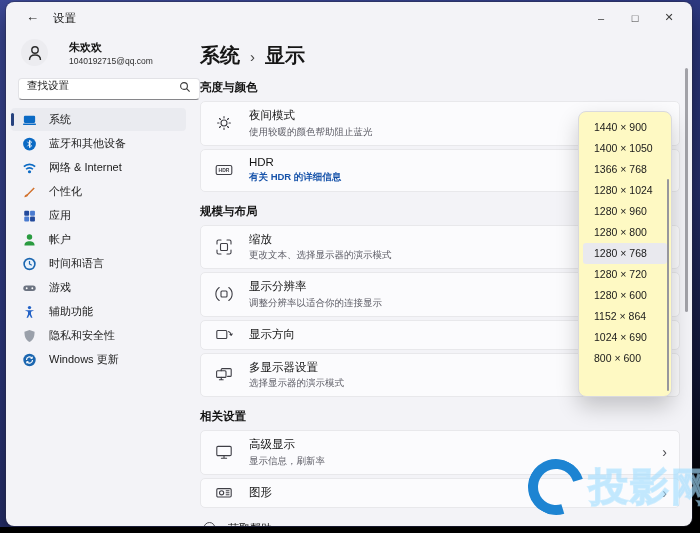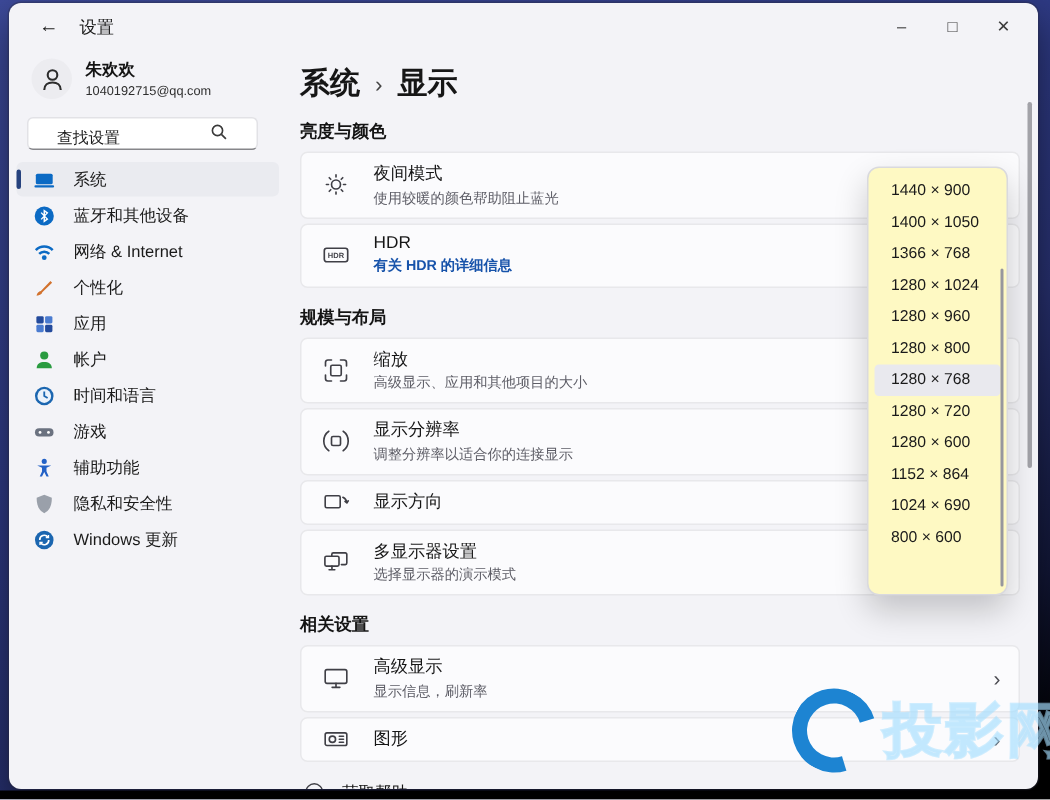--- a/index.html
+++ b/index.html
@@ -14,28 +14,28 @@
   
   .titlebar { position:absolute; top:0; left:0; right:0; height:32px; }
   .back { position:absolute; left:20px; top:7px; font-size:13px; color:#1a1a1a; cursor:pointer; }
   .win-title { position:absolute; left:47px; top:9px; font-size:11.5px; color:#1a1a1a; }
   .controls { position:absolute; right:6px; top:1px; display:flex; }
   .controls span { width:34px; height:29px; display:flex; align-items:center; justify-content:center;
     font-size:11px; color:#3c3c3c; }
 
   
   .sidebar { position:absolute; left:0; top:32px; width:188px; }
-  .user { display:flex; align-items:flex-start; gap:9px; padding:5px 0 10px 15px; }
+  .user { display:flex; align-items:center; gap:21px; padding:5px 0 10px 15px; }
   .avatar { width:27px; height:27px; border-radius:50%; background:#ececf0; display:flex;
     align-items:center; justify-content:center; }
   .uname { font-size:11px; font-weight:700; color:#141414; }
   .uemail { font-size:8.5px; color:#2e2e2e; margin-top:1px; }
-  .searchbox { margin:2px 0 8px 12px; width:154px; height:22px; background:#fff;
+  .searchbox { margin:2px 0 8px 12px; width:182px; height:22px; background:#fff;
     border:1px solid #e2e2e6; border-bottom:1px solid #86868a; border-radius:4px;
-    display:flex; align-items:flex-end; justify-content:space-between; padding:0 19px; }
+    display:flex; align-items:flex-start; justify-content:space-between; padding:0 8px; }
   .searchtext { font-size:10.5px; color:#1a1a1a; }
   .nav-item { display:flex; align-items:center; height:23px; margin:1px 8px 1px 5px; padding-left:11px;
     border-radius:4px; position:relative; font-size:11px; color:#1a1a1a; cursor:pointer; }
   .nav-item .nicon { width:15px; height:15px; margin-right:12px; display:flex; align-items:center; }
   .nav-item.selected { background:#eaebf0; }
   .nav-item.selected::before { content:""; position:absolute; left:0; top:5px; width:3px; height:13px;
     border-radius:2px; background:#26427e; }
 
   
   .main { position:absolute; left:194px; top:32px; width:480px; }
@@ -269,21 +269,21 @@
           <div class="section-header">规模与布局</div>
           <div class="card">
             <span class="cicon">
               <svg width="18" height="18" viewBox="0 0 18 18" fill="none" stroke="#3f3f46" stroke-width="1.1" stroke-linecap="round">
                 <path d="M2 6 V3.6 A1.6 1.6 0 0 1 3.6 2 H6 M12 2 H14.4 A1.6 1.6 0 0 1 16 3.6 V6 M16 12 V14.4 A1.6 1.6 0 0 1 14.4 16 H12 M6 16 H3.6 A1.6 1.6 0 0 1 2 14.4 V12"></path>
                 <rect x="5.5" y="5.5" width="7" height="7" rx="1"></rect>
               </svg>
             </span>
             <div class="texts">
               <div class="ctitle">缩放</div>
-              <div class="csub">高级显示、应用和其他项目的大小</div>
+              <div class="csub">更改文本、选择显示器的演示模式</div>
             </div>
             <div class="trailing"></div>
           </div>
           <div class="card">
             <span class="cicon">
               <svg width="18" height="18" viewBox="0 0 18 18" fill="none" stroke="#3f3f46" stroke-width="1.1" stroke-linecap="round">
                 <path d="M4.2 2.5 A8 8 0 0 0 4.2 15.5 M13.8 2.5 A8 8 0 0 1 13.8 15.5"></path>
                 <rect x="6" y="6" width="6" height="6" rx="1"></rect>
               </svg>
             </span>

